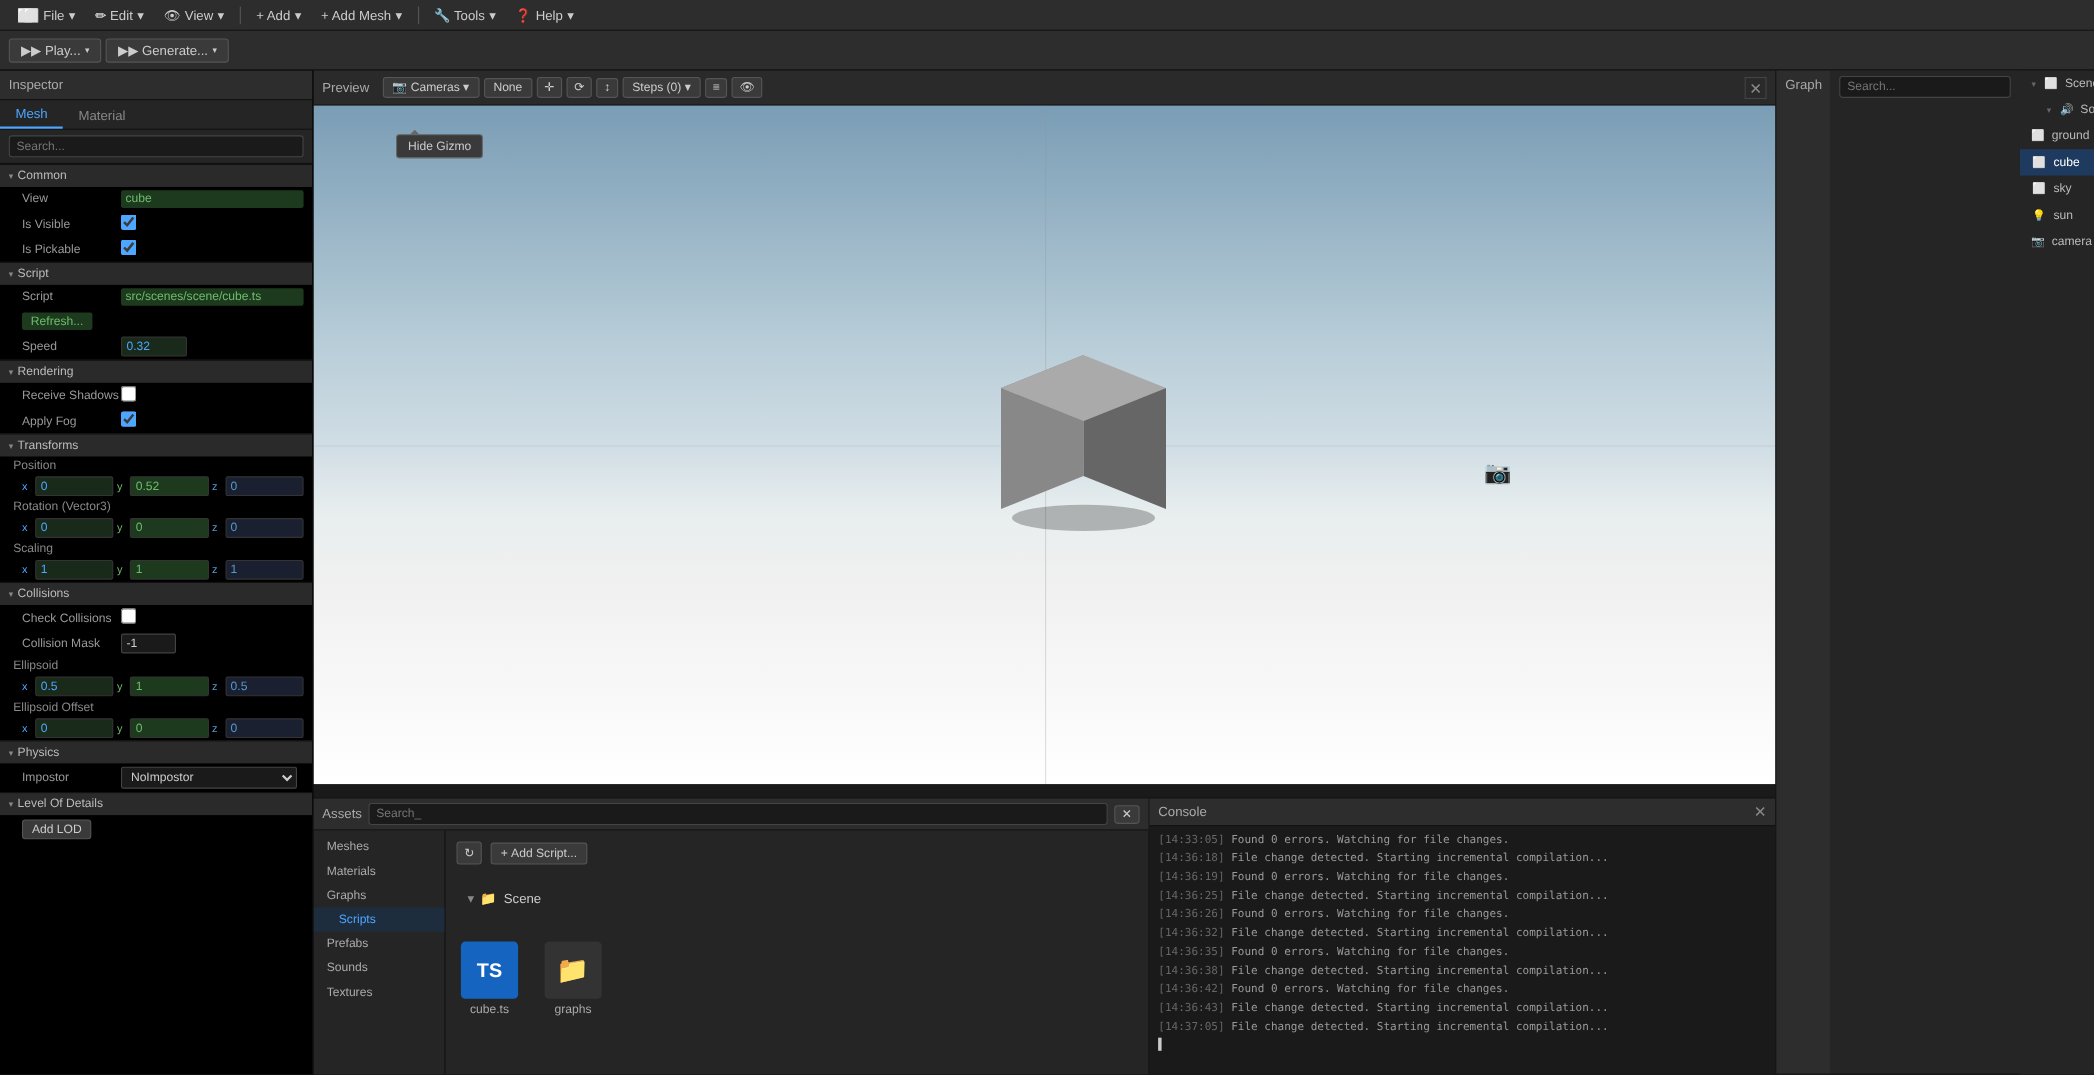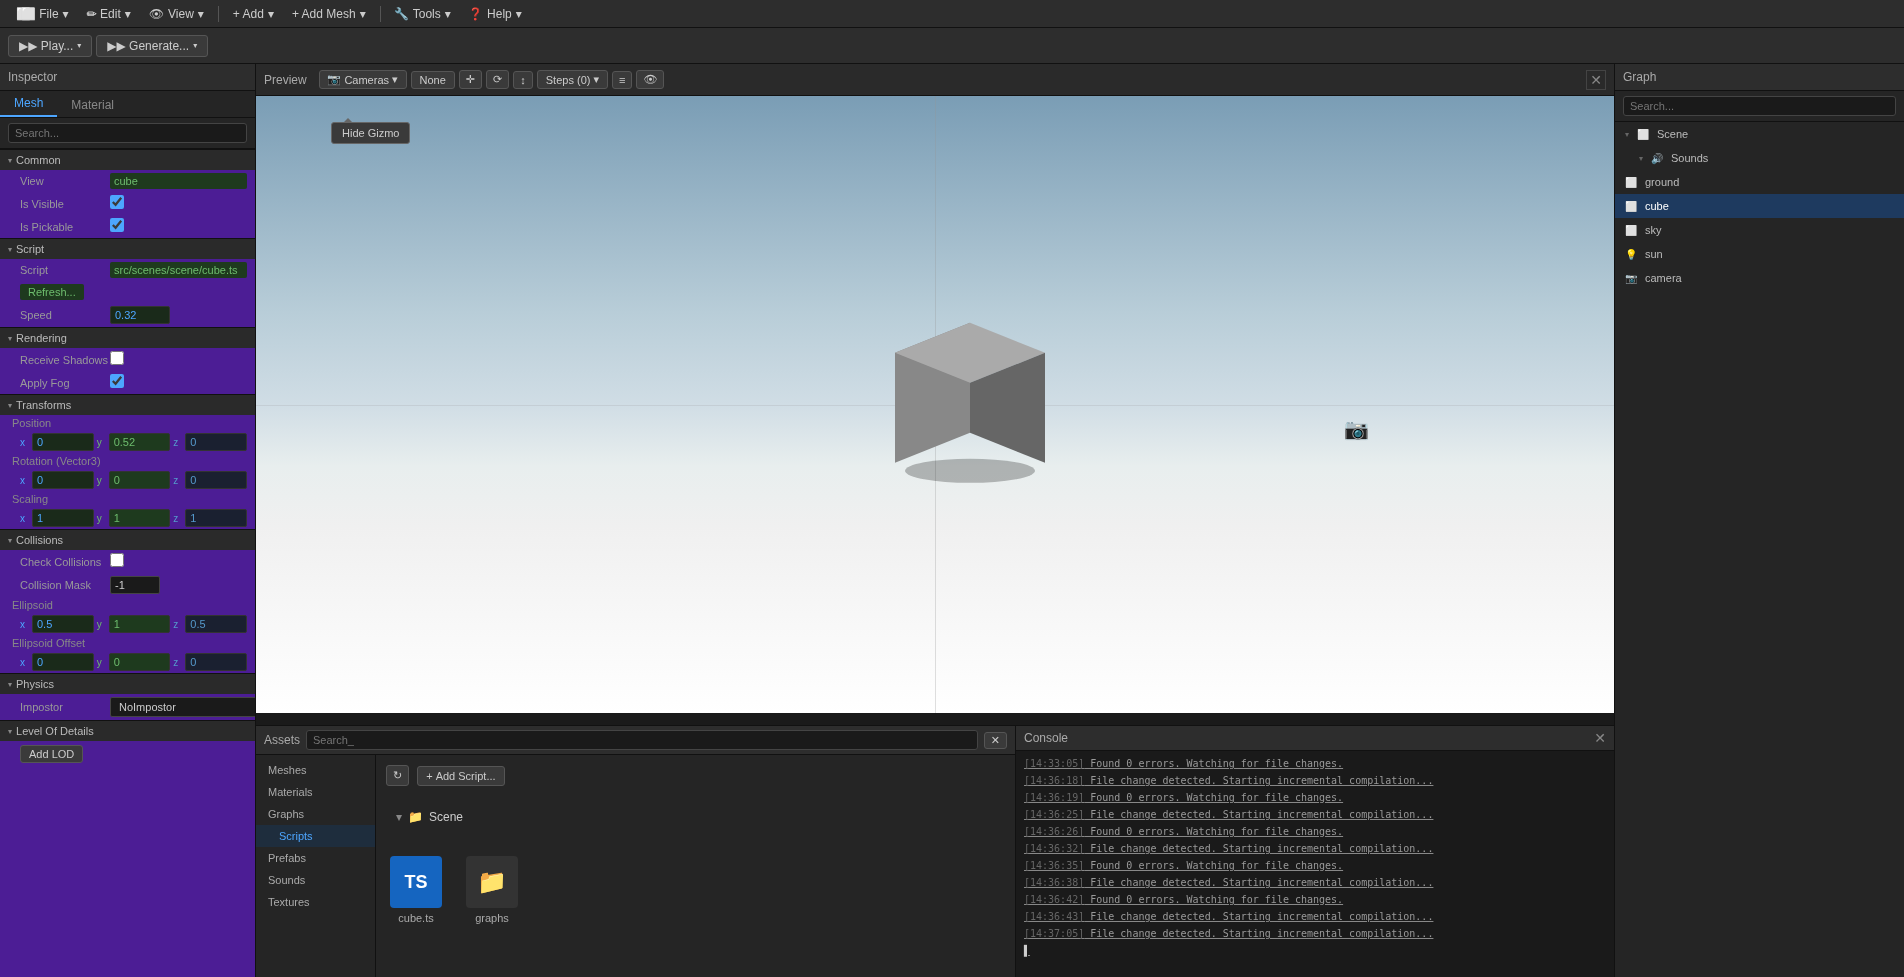--- a/index.html
+++ b/index.html
@@ -12,21 +12,21 @@
 
     
     .toolbar { background: #2d2d2d; height: 36px; display: flex; align-items: center; padding: 0 8px; gap: 4px; border-bottom: 1px solid #111; flex-shrink: 0; }
     .toolbar-btn { background: #3a3a3a; border: 1px solid #555; color: #ccc; padding: 3px 10px; border-radius: 3px; cursor: pointer; display: flex; align-items: center; gap: 4px; font-size: 12px; }
     .toolbar-btn .arrow { font-size: 8px; }
 
     
     .main-area { display: flex; flex: 1; overflow: hidden; }
 
     
-    .inspector { width: 256px; background: #4c1d95; border-right: 1px solid #111; display: flex; flex-direction: column; overflow: hidden; flex-shrink: 0; }
+    .inspector { width: 285px; background: #000000; border-right: 1px solid #111; display: flex; flex-direction: column; overflow: hidden; flex-shrink: 0; }
     .panel-title { padding: 6px 8px; background: #2d2d2d; border-bottom: 1px solid #111; font-size: 12px; color: #aaa; }
     .panel-tabs { display: flex; background: #252525; border-bottom: 1px solid #111; align-items: flex-end; }
     .panel-tab { padding: 5px 14px; cursor: pointer; font-size: 12px; color: #888; }
     .panel-tab.active { color: #4da6ff; border-bottom: 2px solid #4da6ff; }
     .inspector-search { padding: 5px 8px; background: #252525; border-bottom: 1px solid #111; }
     .inspector-search input { width: 100%; background: #1a1a1a; border: 1px solid #444; color: #ccc; padding: 3px 6px; border-radius: 3px; font-size: 11px; }
     .inspector-body { flex: 1; overflow-y: auto; }
     .inspector-body::-webkit-scrollbar { width: 6px; }
     .inspector-body::-webkit-scrollbar-thumb { background: #444; }
 
@@ -88,27 +88,27 @@
     .scene-folder { display: flex; align-items: center; gap: 6px; padding: 4px 10px; font-size: 12px; color: #ccc; }
     .scene-folder-icon { color: #888; }
 
     
     .console-header { background: #2d2d2d; padding: 4px 8px; border-bottom: 1px solid #111; display: flex; justify-content: space-between; align-items: center; }
     .console-header span { font-size: 12px; color: #aaa; }
     .console-close { background: none; border: none; color: #888; cursor: pointer; font-size: 14px; }
     .console-body { flex: 1; overflow-y: auto; padding: 4px; }
     .console-body::-webkit-scrollbar { width: 6px; }
     .console-body::-webkit-scrollbar-thumb { background: #333; }
-    .console-line { font-size: 10px; color: #888; padding: 1px 4px; font-family: monospace; line-height: 1.5; text-decoration: underline; }
+    .console-line { font-size: 10px; color: #888; padding: 1px 4px; font-family: monospace; line-height: 1.5; }
     .console-line .timestamp { color: #666; }
     .console-line .msg { color: #999; }
     .console-cursor { color: #ccc; }
 
     
-    .graph-panel { width: 290px; background: #252525; border-left: 1px solid #111; display: flex; flex-direction: column; flex-shrink: 0; }
+    .graph-panel { width: 290px; background: #252525; border-left: 1px solid #111; display: flex; flex-direction: row; flex-shrink: 0; }
     .graph-header { background: #2d2d2d; padding: 6px 8px; border-bottom: 1px solid #111; font-size: 12px; color: #aaa; }
     .graph-search { padding: 5px 8px; background: #252525; border-bottom: 1px solid #111; }
     .graph-search input { width: 100%; background: #1a1a1a; border: 1px solid #444; color: #ccc; padding: 3px 6px; border-radius: 3px; font-size: 11px; }
     .graph-body { flex: 1; overflow-y: auto; }
     .graph-item { display: flex; align-items: center; gap: 6px; padding: 5px 10px; cursor: pointer; font-size: 11px; color: #bbb; }
     .graph-item.active { background: #1e3a5f; color: #fff; }
     .graph-item .icon { width: 14px; height: 14px; display: inline-flex; align-items: center; justify-content: center; font-size: 10px; }
     .graph-item.indented { padding-left: 24px; }
     .graph-expand { color: #666; font-size: 8px; margin-right: 2px; }
 

